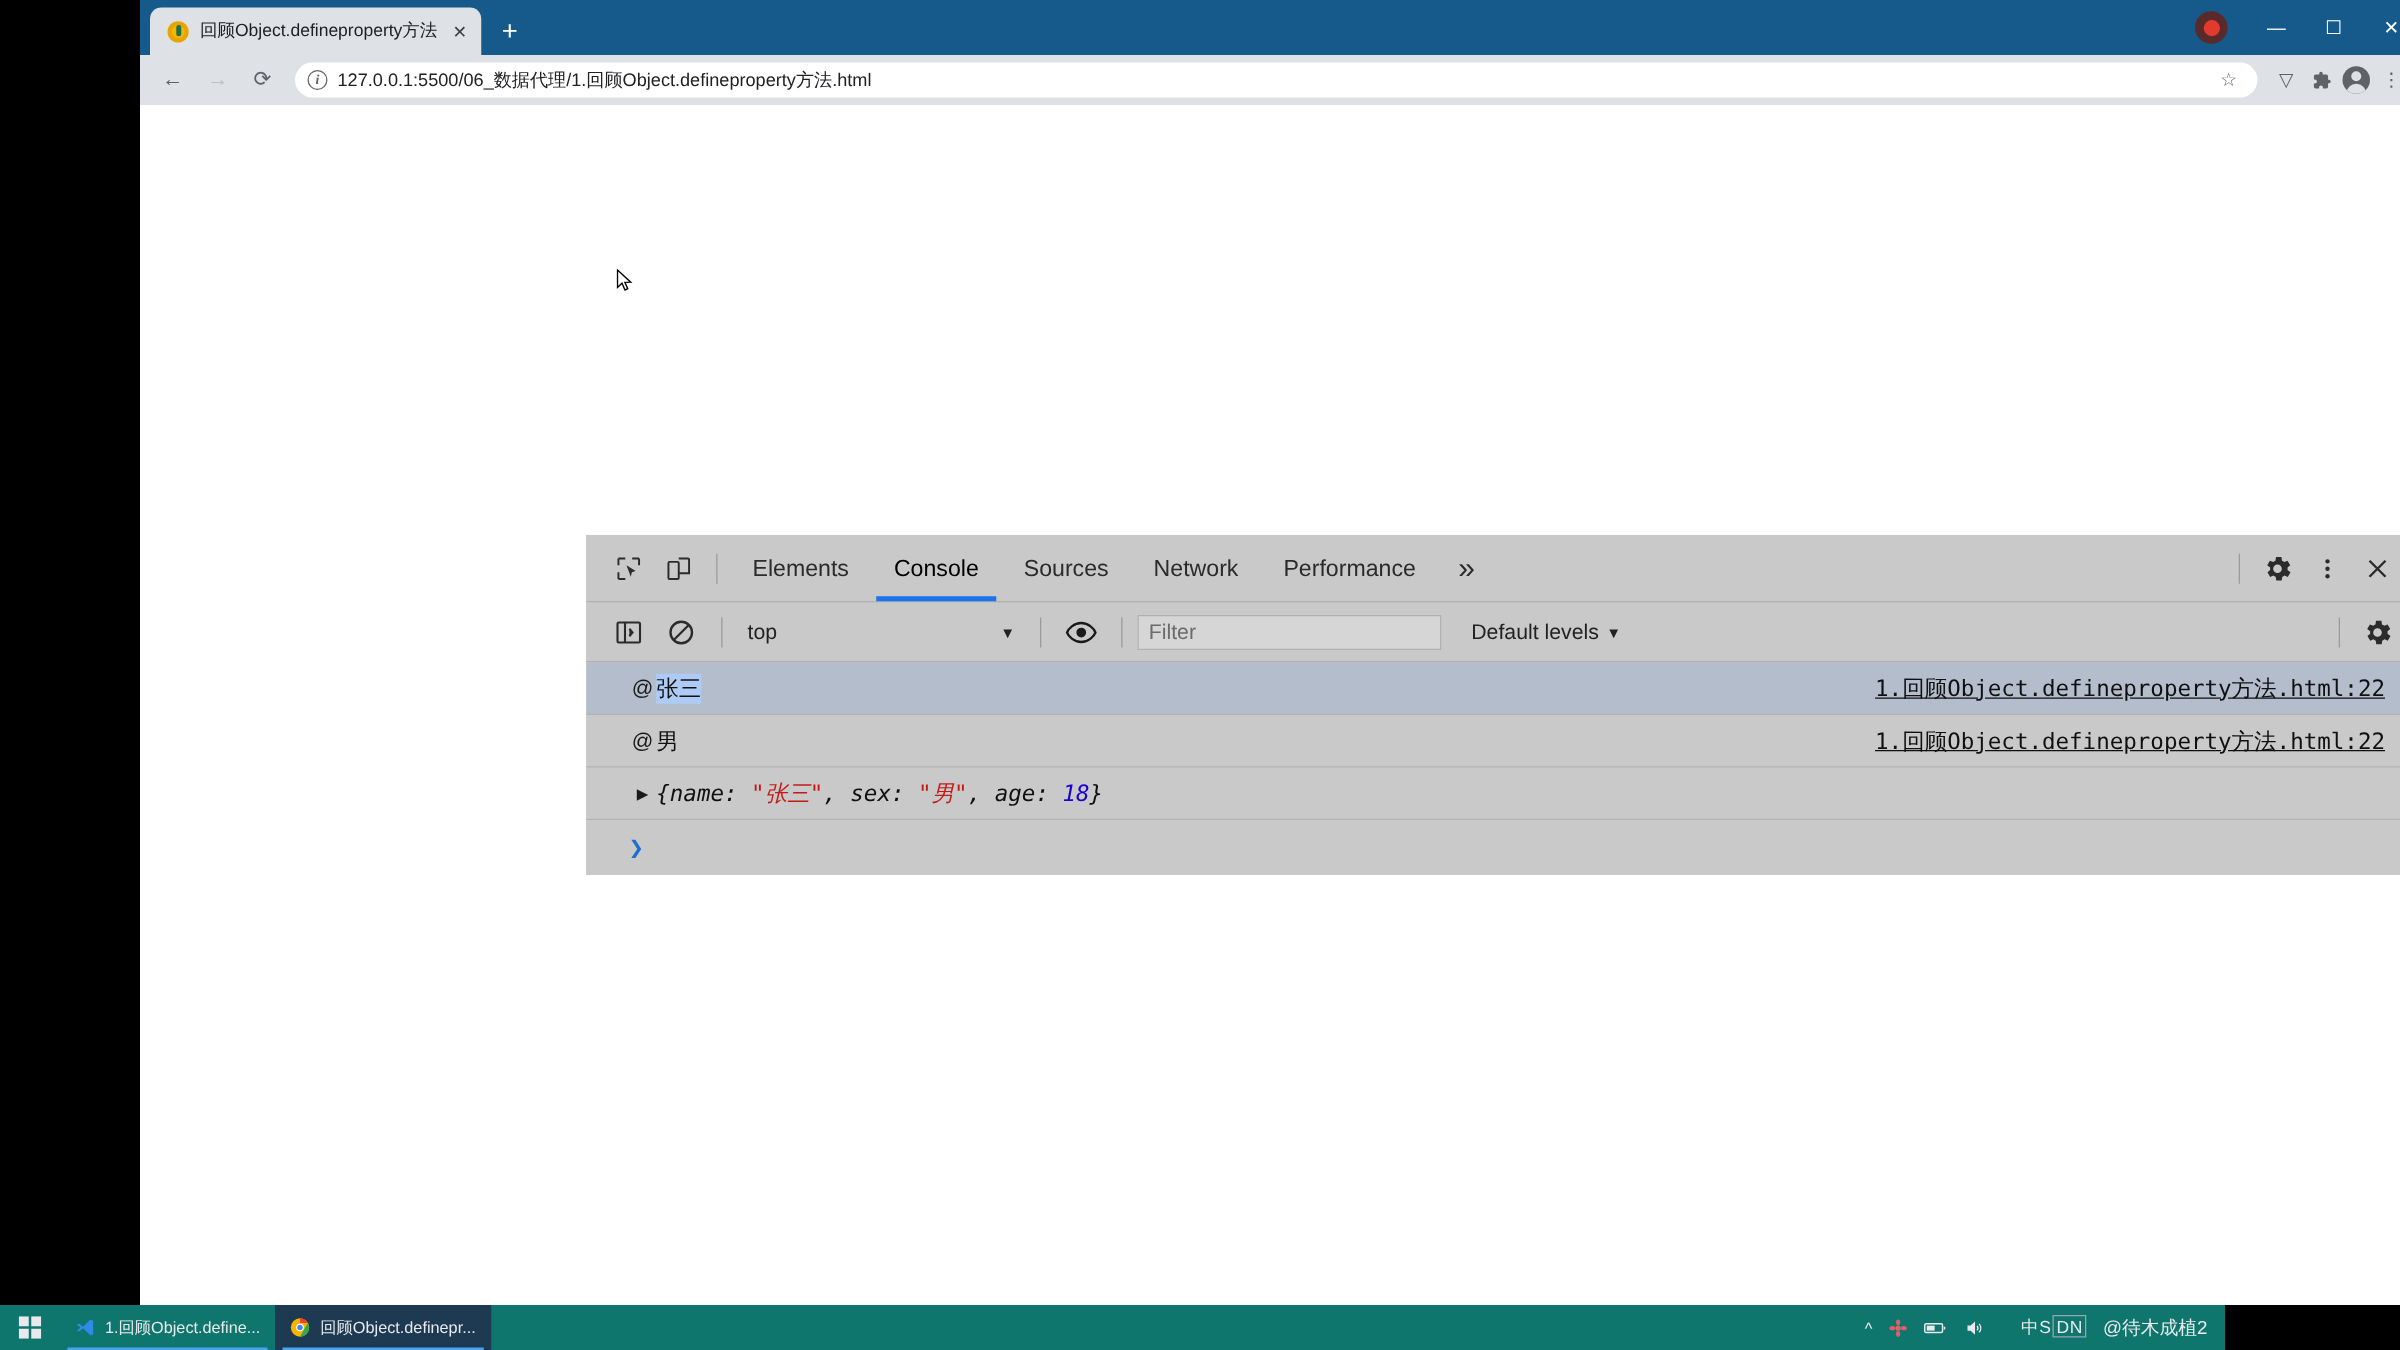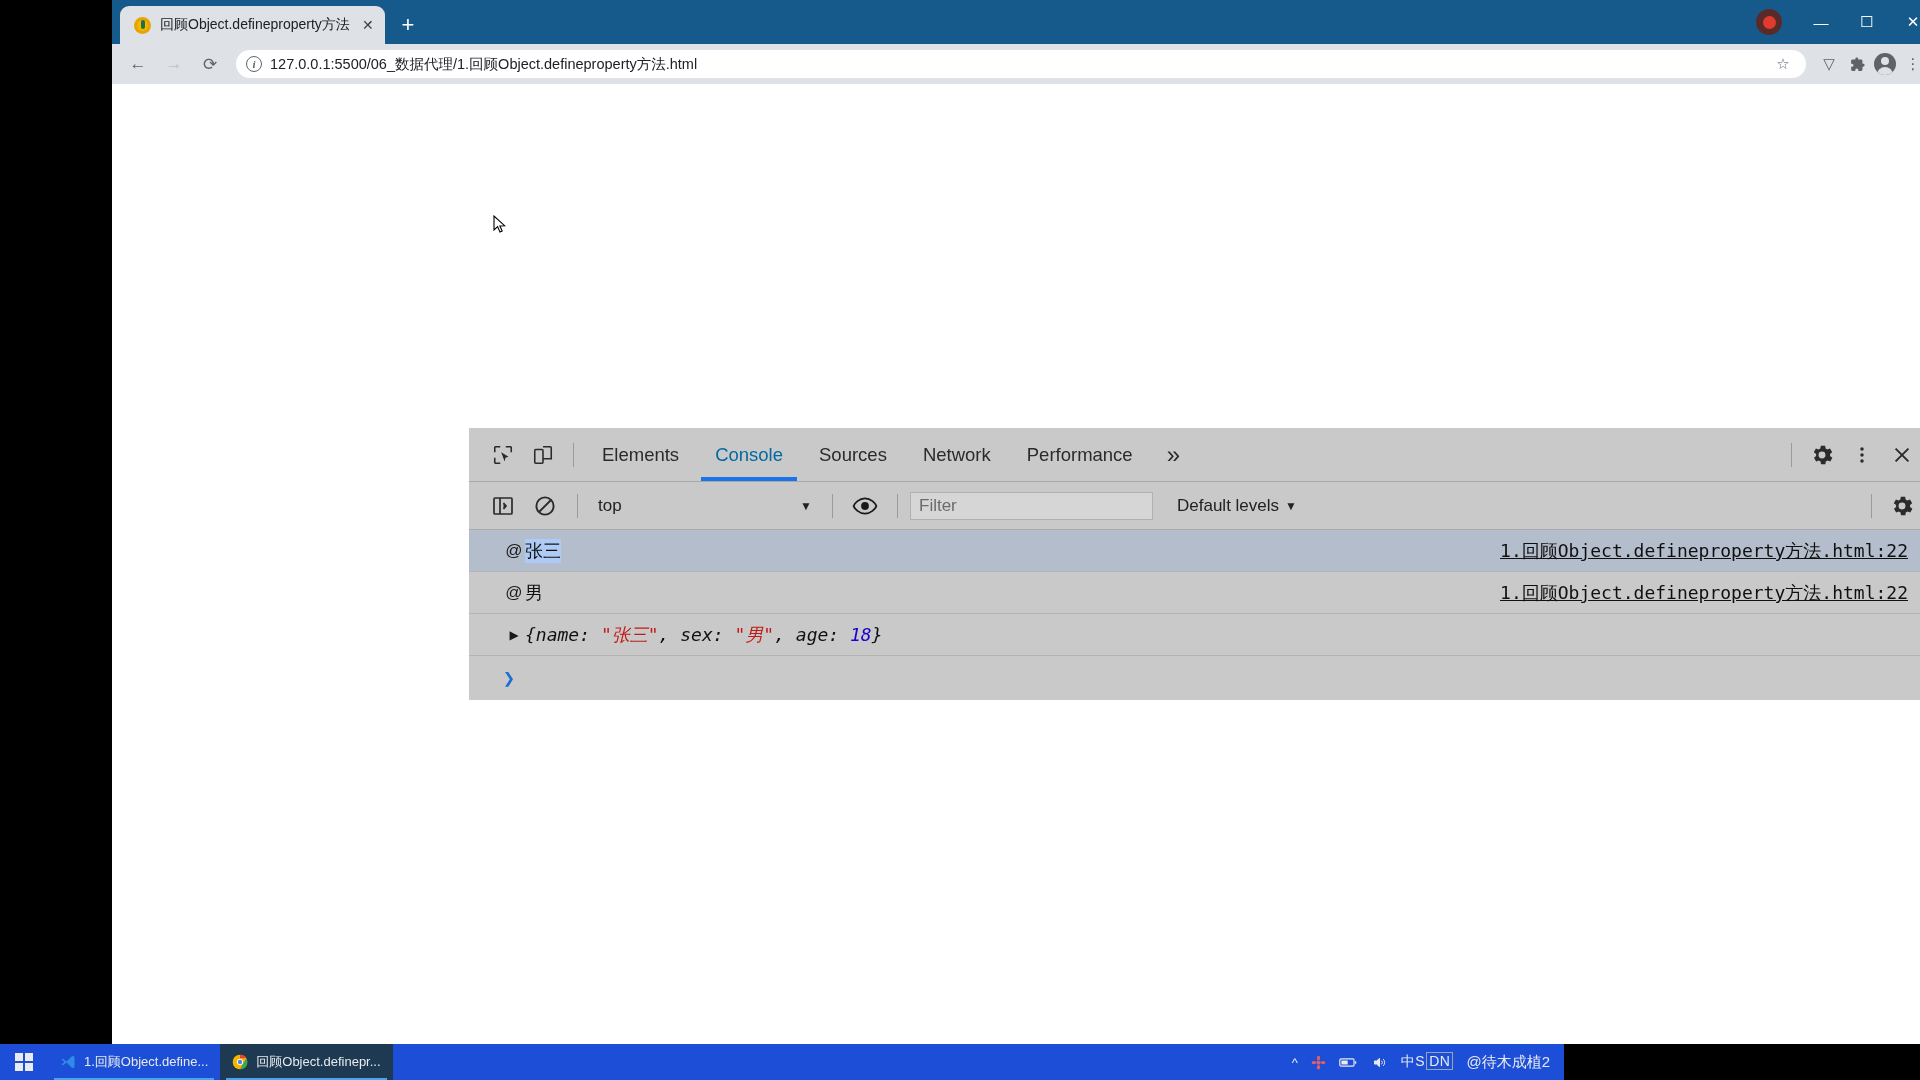--- a/index.html
+++ b/index.html
@@ -200,21 +200,21 @@
     flex: none;
   }
   .dt-tab {
     padding: 0 18px; height: 52px;
     display: flex; align-items: center;
     font-size: 18.5px; color: #2b2b2b;
     cursor: pointer;
     position: relative;
     white-space: nowrap;
   }
-  .dt-tab.active { color: #0369a1; }
+  .dt-tab.active { color: #000000; }
   .dt-tab.active::after {
     content: "";
     position: absolute; left: 4px; right: 4px; bottom: 0;
     height: 4px; background: #1a73e8;
   }
   #dt-more {
     padding: 0 16px; height: 52px;
     display: flex; align-items: center;
     font-size: 24px; color: #2b2b2b; cursor: pointer;
   }
@@ -318,22 +318,22 @@
     padding-left: 34px;
   }
   #console-prompt .prompt-caret {
     color: #1a6fd4; font-size: 20px; font-weight: bold;
     font-family: "DejaVu Sans Mono", monospace;
   }
 
   
   #taskbar {
     position: absolute; left: 0; bottom: 0;
-    width: 1564px; height: 36px;
-    background: #1d4ed8;
+    width: 1780px; height: 36px;
+    background: #0f766e;
     display: flex; align-items: center;
   }
   #start-button {
     width: 48px; height: 36px;
     display: flex; align-items: center; justify-content: center;
     cursor: pointer;
   }
   .tb-item {
     height: 36px;
     display: flex; align-items: center; gap: 8px;
@@ -350,21 +350,21 @@
     height: 2px; background: #4aa3f0;
   }
   .tb-label { white-space: nowrap; overflow: hidden; }
   #tray {
     margin-left: auto;
     display: flex; align-items: center; gap: 13px;
     padding-right: 14px;
     color: #e8eaed; font-size: 13px;
   }
   .tray-icon { display: flex; align-items: center; cursor: pointer; }
-  #tray-ime { font-size: 14px; letter-spacing: 0.5px; cursor: pointer; }
+  #tray-ime { font-size: 14px; letter-spacing: 0.5px; cursor: pointer; margin-left: 16px; }
   #tray-user { font-size: 15px; white-space: nowrap; }
 
   
   #mouse-cursor {
     position: absolute;
     left: 493px; top: 215px;
     width: 14px; height: 20px;
     pointer-events: none;
   }
 </style>

